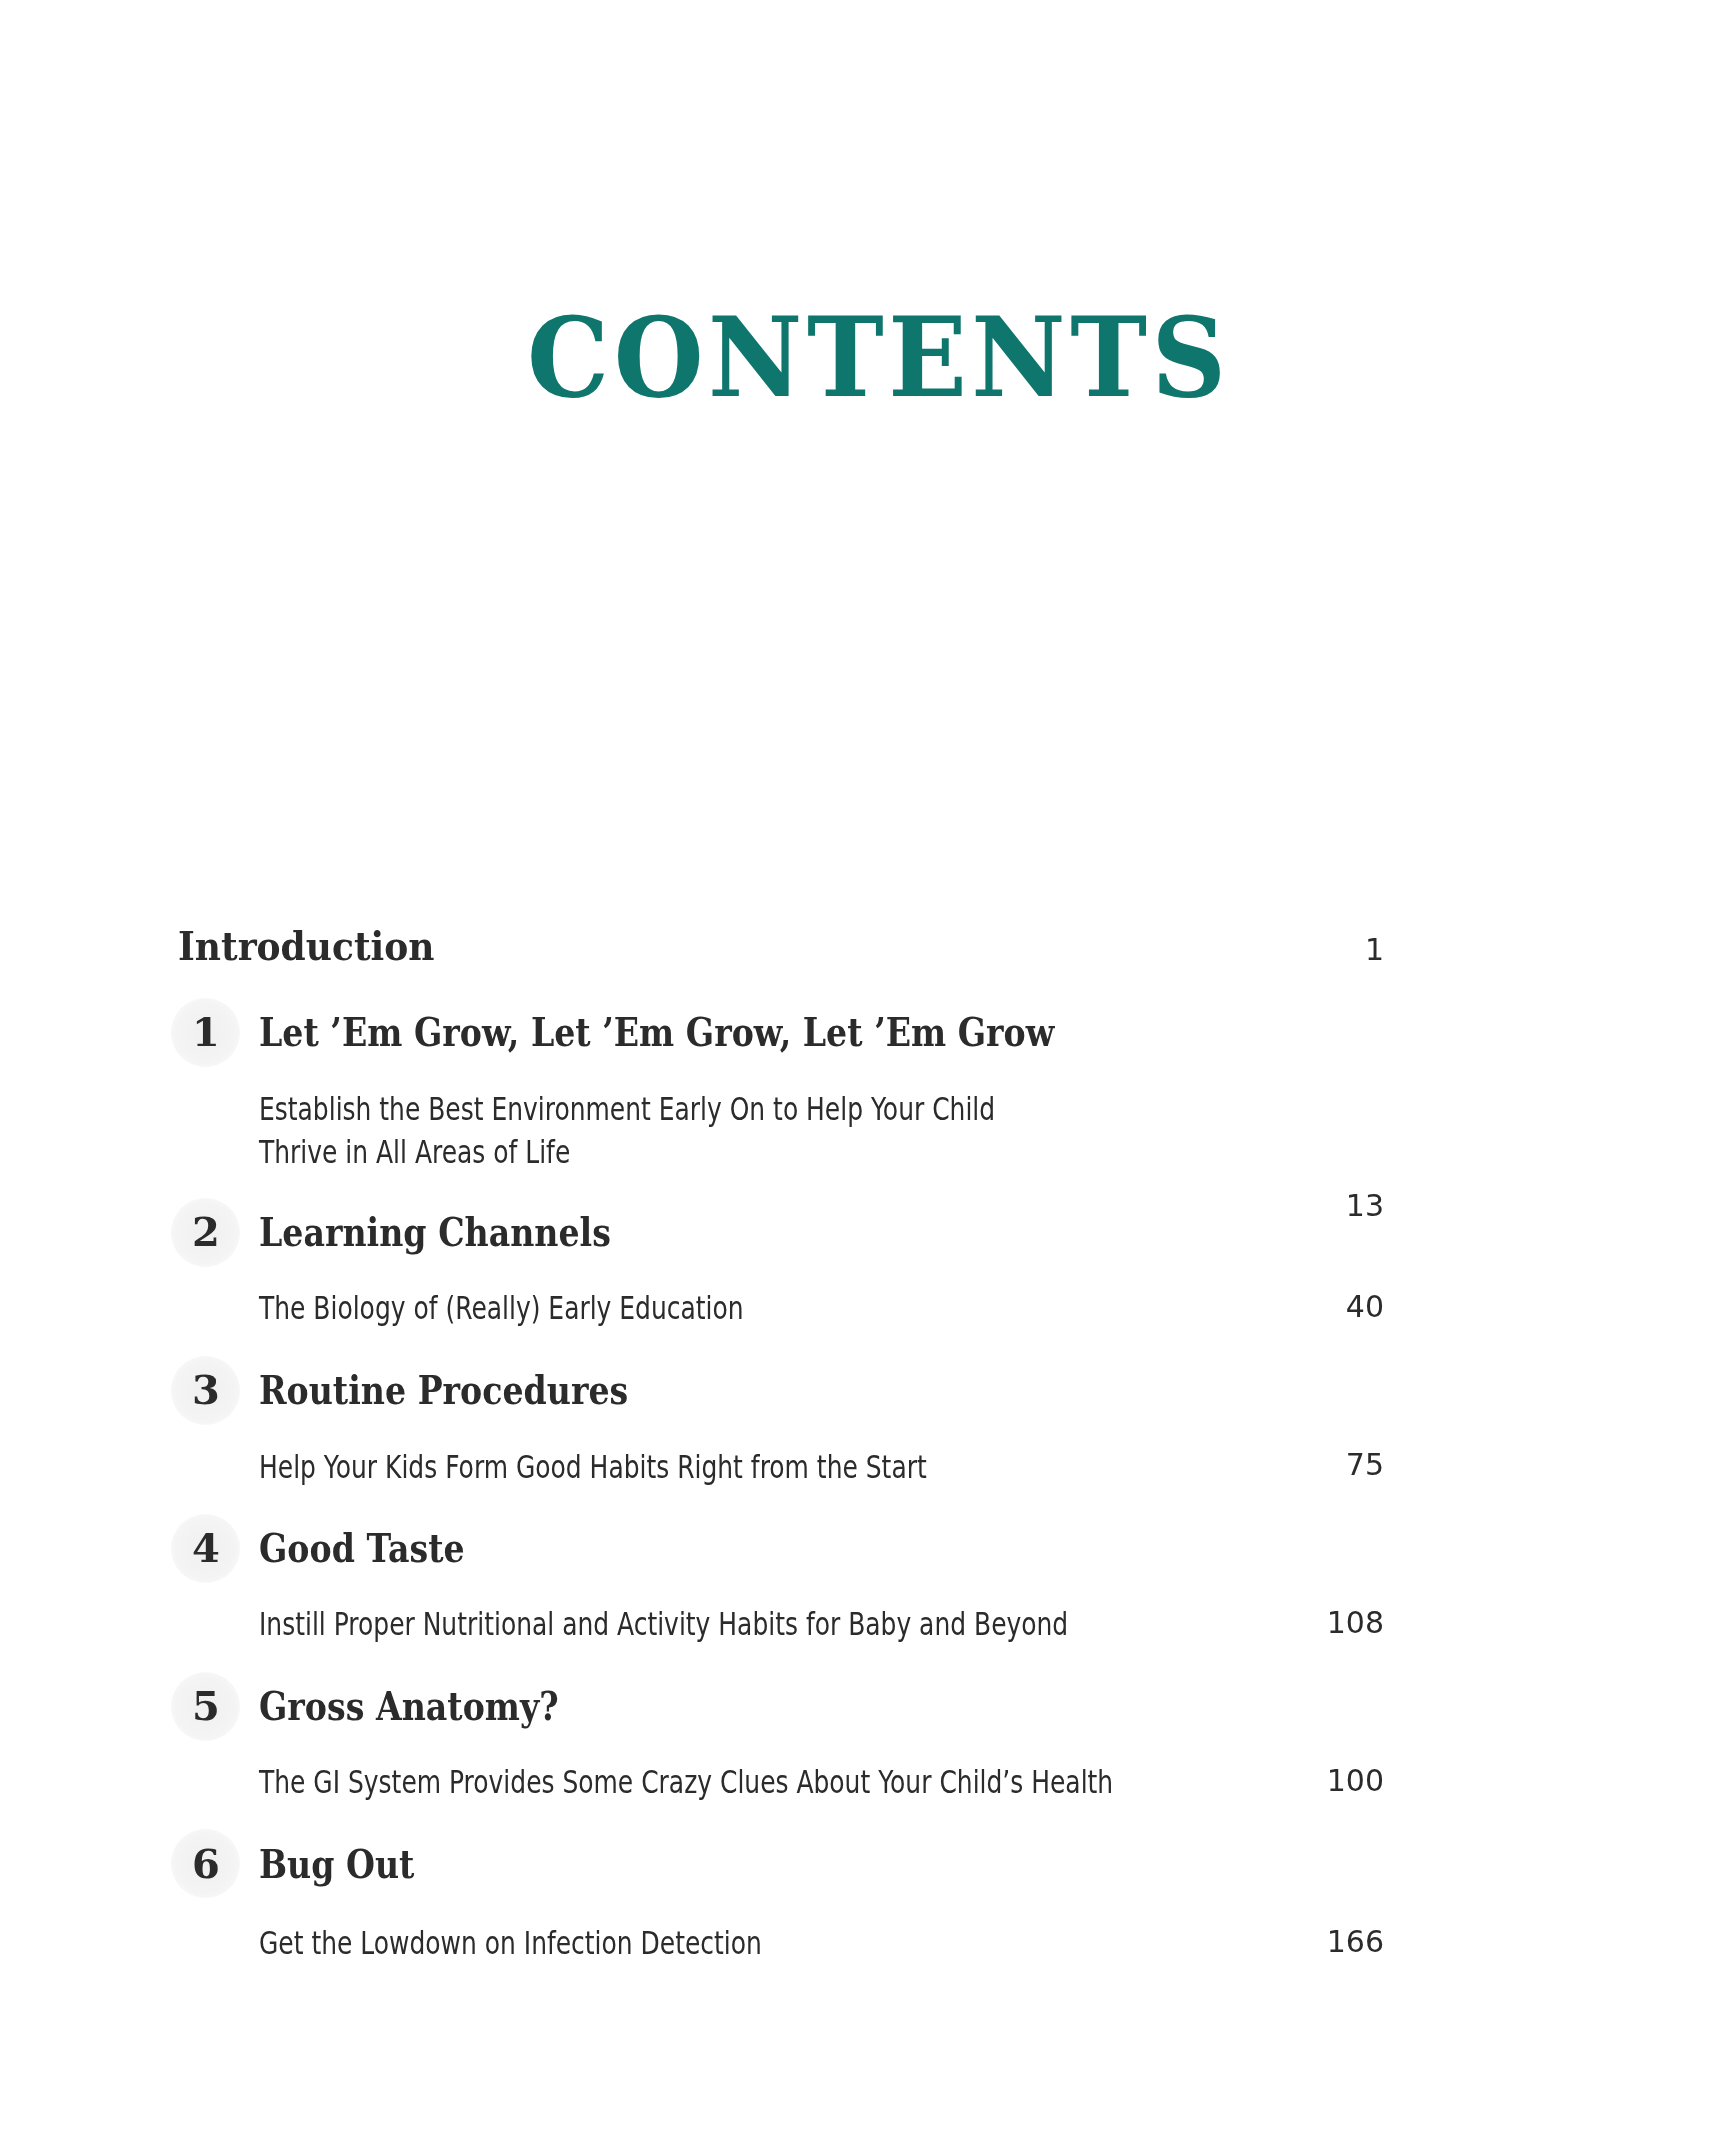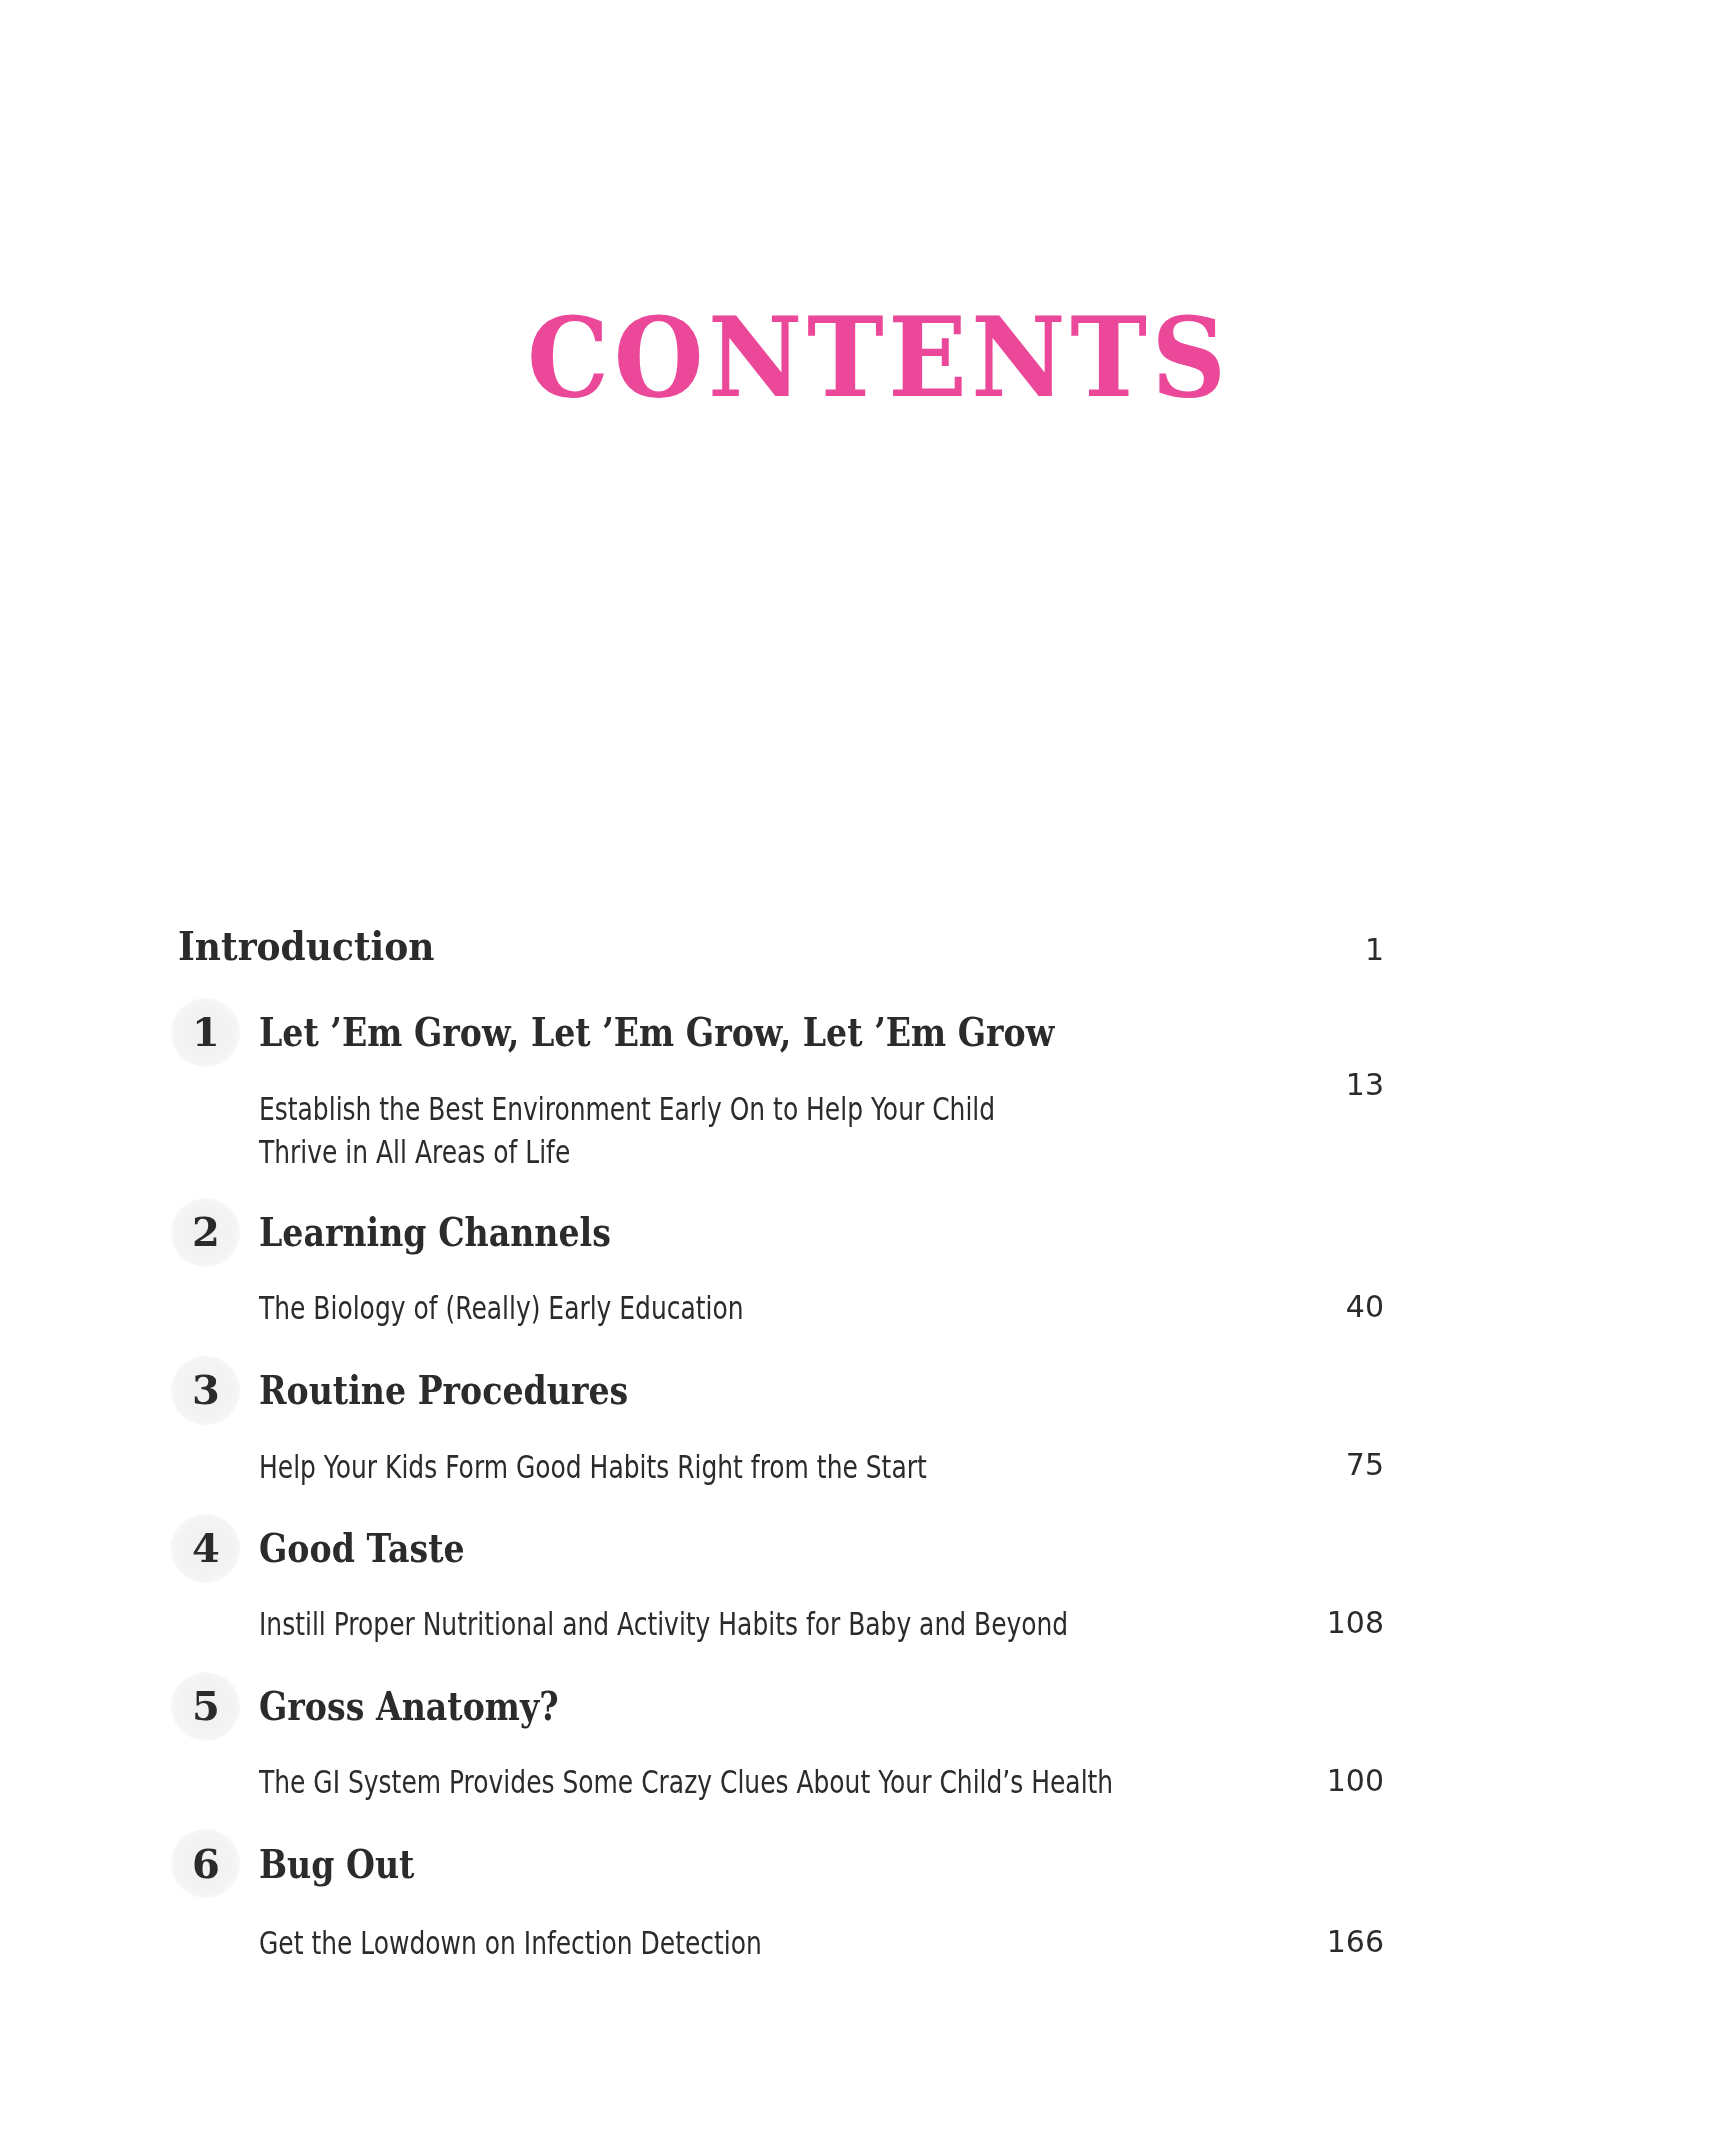--- a/index.html
+++ b/index.html
@@ -9,21 +9,21 @@
     font-family: "Liberation Serif", serif;
     color: #2b2b2b;
   }
   .title {
     position: absolute; left: 0; width: 1721px; top: 293px;
     text-align: center;
     font-family: "DejaVu Serif", "Liberation Serif", serif;
     font-weight: bold;
     font-size: 111px; line-height: 128px;
     letter-spacing: 4.8px;
-    color: #ec4899;
+    color: #0f766e;
     margin: 0;
   }
   .title-inner { display: inline-block; transform: scaleX(0.93); transform-origin: center; padding-left: 40px; }
   .entry { position: absolute; left: 0; width: 1721px; }
   .circle {
     position: absolute; width: 69px; height: 69px; border-radius: 50%;
     background: radial-gradient(circle, #f0f0f0 0%, #f4f4f4 60%, rgba(245,245,245,0) 100%);
   }
   .num {
     position: absolute; width: 48px; text-align: center;
@@ -57,21 +57,21 @@
   <span class="heading" style="left:178px; top:922px; transform:scaleX(0.90);">Introduction</span>
   <span class="page" style="top:931px;">1</span>
 </div>
 
 <div class="entry">
   <div class="circle" style="left:171px; top:998px;"></div>
   <span class="num" style="left:182px; top:1008px;">1</span>
   <span class="heading" style="left:259px; top:1008px; transform:scaleX(0.83);">Let ’Em Grow, Let ’Em Grow, Let ’Em Grow</span>
   <span class="sub" style="top:1088px; transform:scaleX(0.78);">Establish the Best Environment Early On to Help Your Child</span>
   <span class="sub" style="top:1131px; transform:scaleX(0.78);">Thrive in All Areas of Life</span>
-  <span class="page" style="top:1066px;">13</span>
+  <span class="page" style="top:1187px;">13</span>
 </div>
 
 <div class="entry">
   <div class="circle" style="left:171px; top:1198px;"></div>
   <span class="num" style="left:182px; top:1208px;">2</span>
   <span class="heading" style="left:259px; top:1208px; transform:scaleX(0.83);">Learning Channels</span>
   <span class="sub" style="top:1287px; transform:scaleX(0.78);">The Biology of (Really) Early Education</span>
   <span class="page" style="top:1288px;text-align:right;">40</span>
 </div>
 

